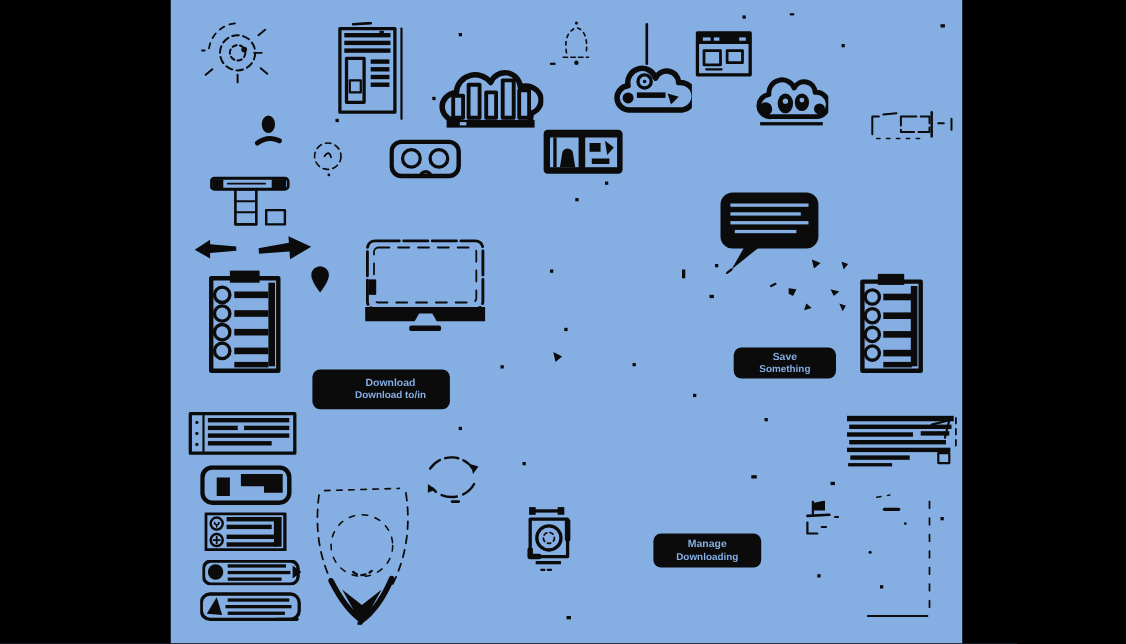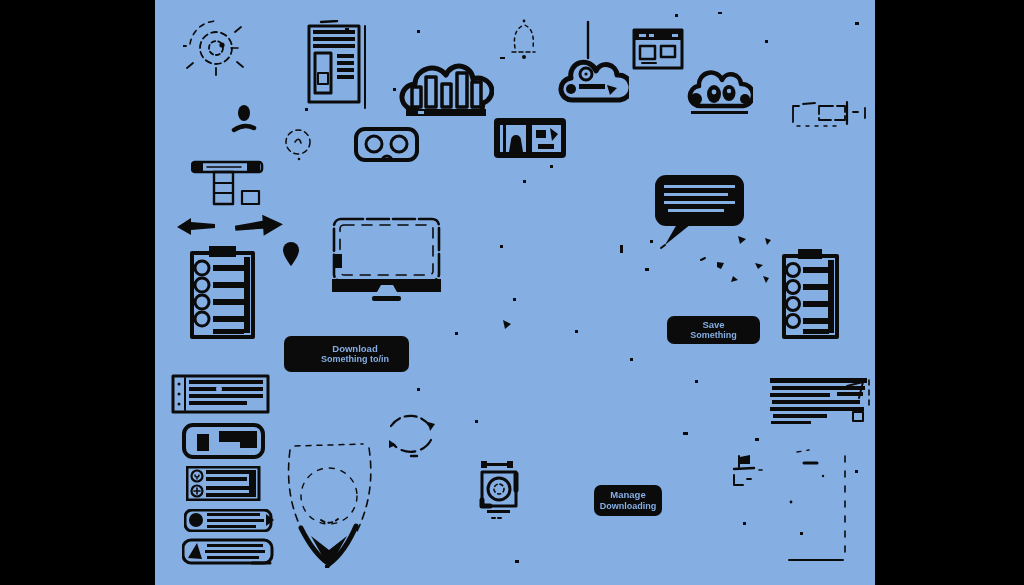--- a/index.html
+++ b/index.html
@@ -263,21 +263,21 @@
             <rect class="fill" x="22" y="53" width="26" height="6"></rect>
           <circle class="ink" cx="12" cy="73" r="6.5" stroke-width="3"></circle>
             <rect class="fill" x="22" y="70" width="26" height="6"></rect>
           <rect class="fill" x="22" y="81" width="26" height="5"></rect>
         </g>
       </svg>
     </div>
 
     <div class="sketch-btn" style="left:129px;top:336px;width:108px;height:36px;padding-left:17px;">
       <span class="l1">Download</span>
-      <span class="l2">Something to/in</span>
+      <span class="l2">Download to/in</span>
     </div>
 
     <div class="sketch-btn" style="left:512px;top:316px;width:93px;height:28px;">
       <span class="l1">Save</span>
       <span class="l2">Something</span>
     </div>
 
     <div class="doodle" style="left:16px;top:374px;">
       <svg width="100" height="40" viewBox="0 0 100 40">
         <rect class="ink" x="2" y="2" width="95" height="36" stroke-width="3"></rect>
@@ -368,21 +368,21 @@
         <rect class="ink" x="4" y="12" width="34" height="34" stroke-width="3"></rect>
         <path class="ink" d="M4 40 L4 46 L12 46" stroke-width="5"></path>
         <path class="ink" d="M38 14 L38 30" stroke-width="5"></path>
         <circle class="ink" cx="21" cy="29" r="11" stroke-width="3"></circle>
         <circle class="ink" cx="21" cy="29" r="5" stroke-width="1.6" stroke-dasharray="3 3"></circle>
         <rect class="fill" x="9" y="50" width="23" height="3"></rect>
         <path class="ink" d="M14 58 L25 58" stroke-width="2" stroke-dasharray="3 3"></path>
       </svg>
     </div>
 
-    <div class="sketch-btn" style="left:439px;top:485px;width:68px;height:31px;">
+    <div class="sketch-btn" style="left:439px;top:485px;width:98px;height:31px;">
       <span class="l1">Manage</span>
       <span class="l2">Downloading</span>
     </div>
 
     <div class="doodle" style="left:577px;top:455px;">
       <svg width="32" height="46" viewBox="0 0 32 46">
         <path class="fill" d="M8 2 L18 0 L18 9 L8 9 Z"></path>
         <path class="ink" d="M7 1 L7 12" stroke-width="2"></path>
         <path class="ink" d="M2 14 L22 13" stroke-width="2.4"></path>
         <path class="ink" d="M27 15 L30 15" stroke-width="1.6"></path>

